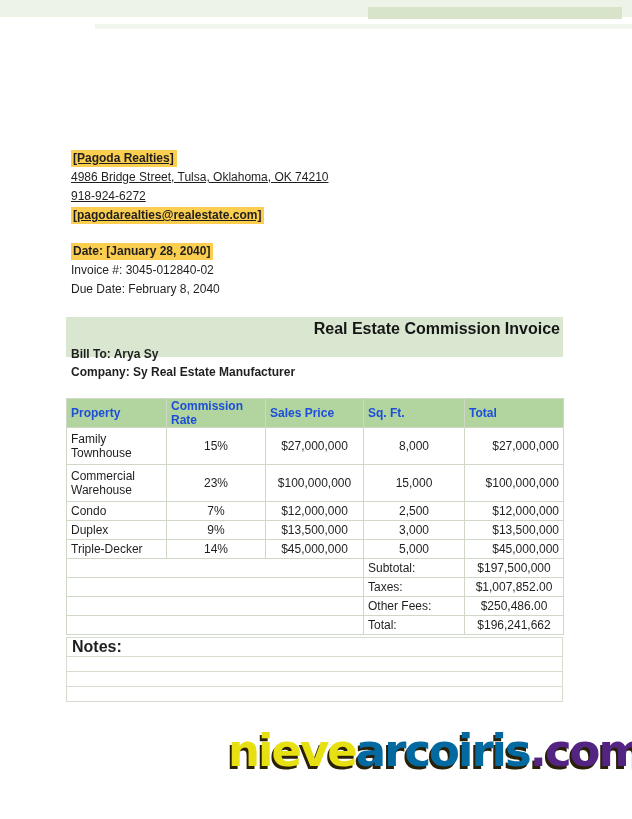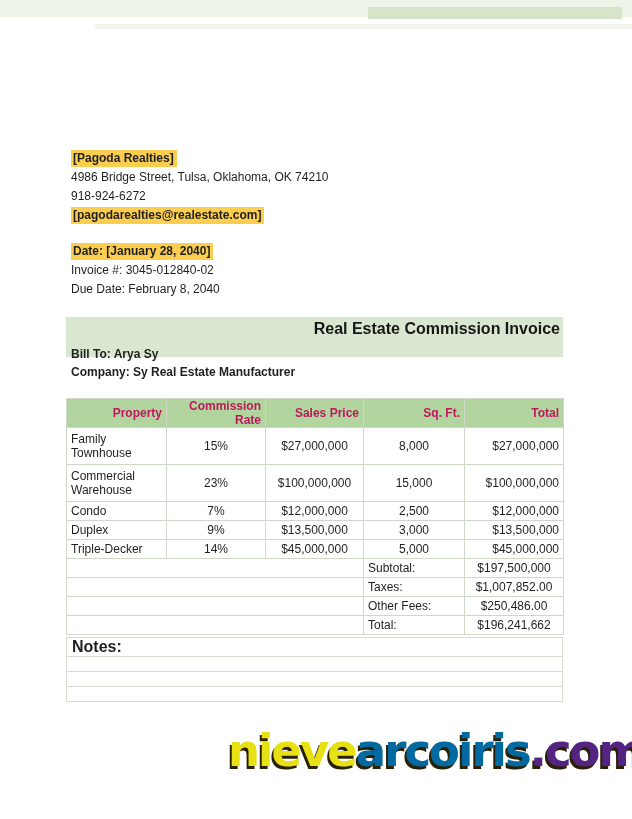--- a/index.html
+++ b/index.html
@@ -10,21 +10,21 @@
   }
   .page { position:absolute; inset:0; background:#ffffff; }
 
   
   .top-band   { position:absolute; top:0; left:0; width:632px; height:17px; background:#edf3e7; }
   .top-accent { position:absolute; top:7px; left:368px; width:254px; height:12px; background:#d8e4ca; }
   .top-strip  { position:absolute; top:24px; left:95px; width:537px; height:5px; background:#f1f6ed; }
 
   
   .addr-block { position:absolute; left:71px; top:150px; }
-  .addr-block .line { height:19px; line-height:17px; white-space:nowrap; }
+  .addr-block .line { height:19px; line-height:17px; white-space:nowrap;text-decoration:underline; }
   .meta-block { position:absolute; left:71px; top:243px; }
   .meta-block .line { height:19px; line-height:17px; white-space:nowrap; }
   .hl { background:#fbce4f; font-weight:bold; padding:1px 3px 2px 2px; }
 
   
   .title-bar {
     position:absolute; left:66px; top:317px; width:497px; height:40px;
     background:#d9e7d1; text-align:right; font-weight:bold; font-size:16px;
     line-height:24px; padding-right:3px; color:#161616;
   }
@@ -34,21 +34,21 @@
   
   table { border-collapse:collapse; table-layout:fixed; }
   .invoice-table {
     position:absolute; left:66px; top:398px; width:497px;
     font-size:12px;
   }
   .invoice-table th, .invoice-table td {
     border:1px solid #cfd8c7; vertical-align:middle; padding:0 4px;
   }
   .invoice-table th {
-    background:#b2d5a0; height:19px; font-weight:bold; text-align:right; color:#be185d;
+    background:#b2d5a0; height:19px; font-weight:bold; text-align:left; color:#1d4ed8;
   }
   .invoice-table td { font-weight:normal; height:19px; }
   .invoice-table tr.tall td { height:37px; }
   .cell-prop  { text-align:left; }
   .cell-rate, .cell-price, .cell-sqft { text-align:center; }
   .cell-total { text-align:right; }
   .sum-empty  { background:#ffffff; }
   .sum-label  { text-align:left; }
   .sum-value  { text-align:center; }
 

